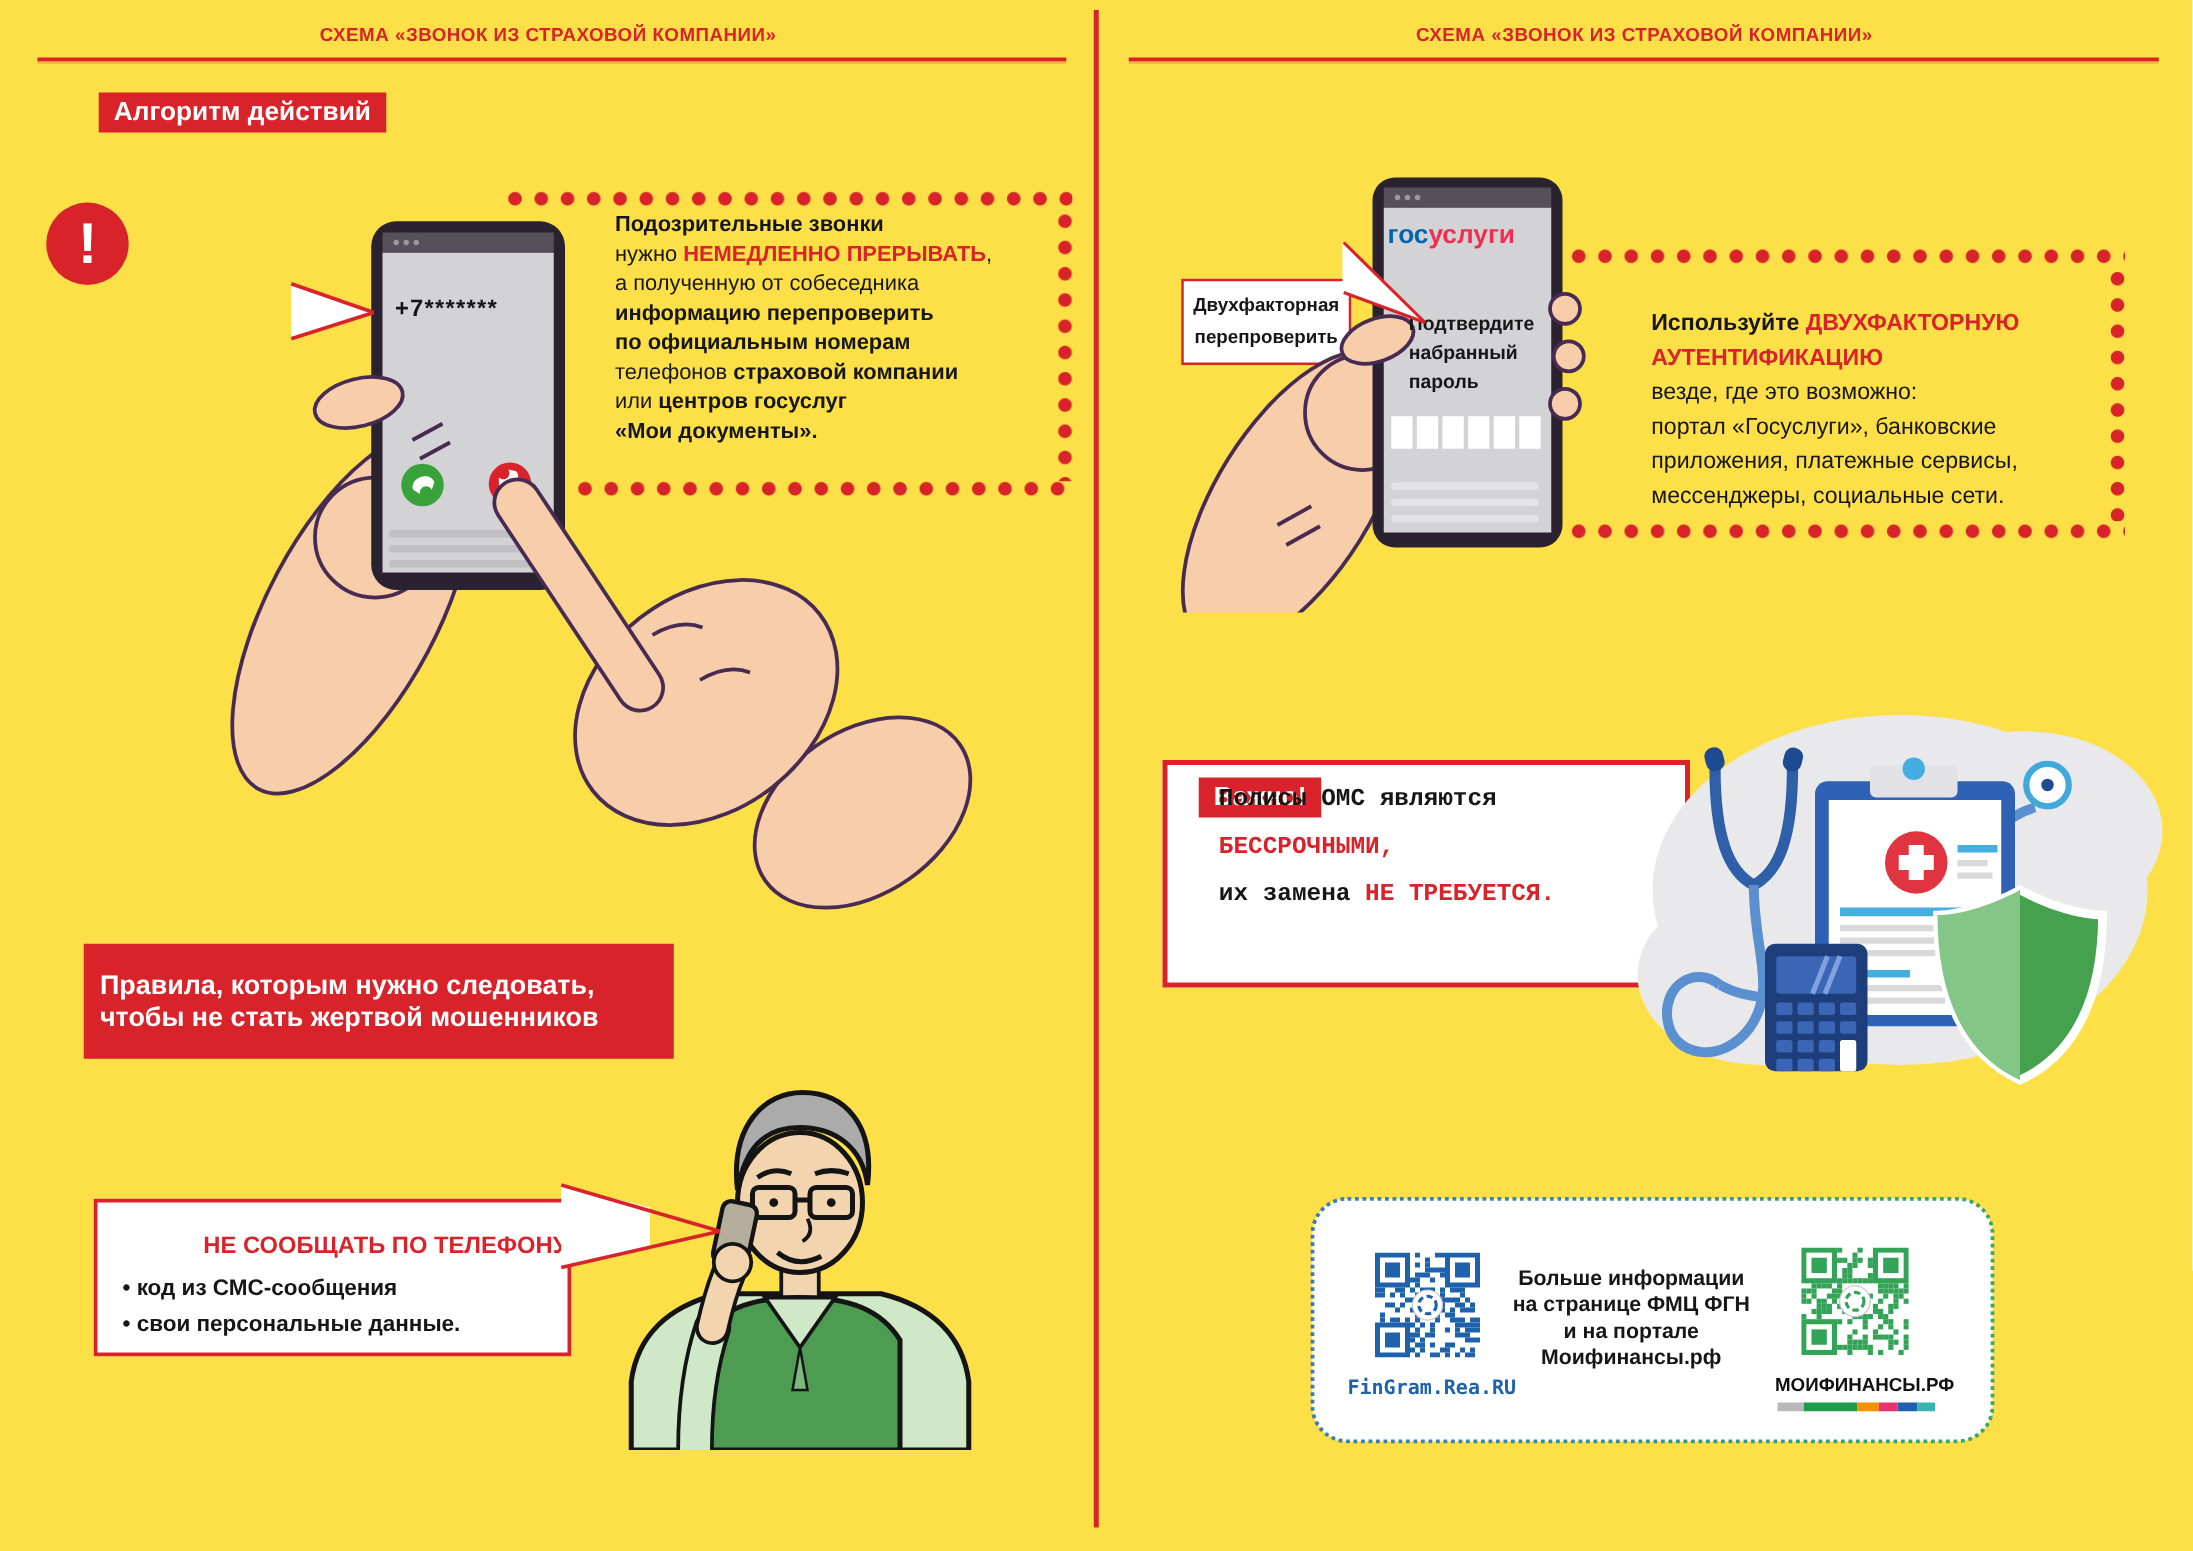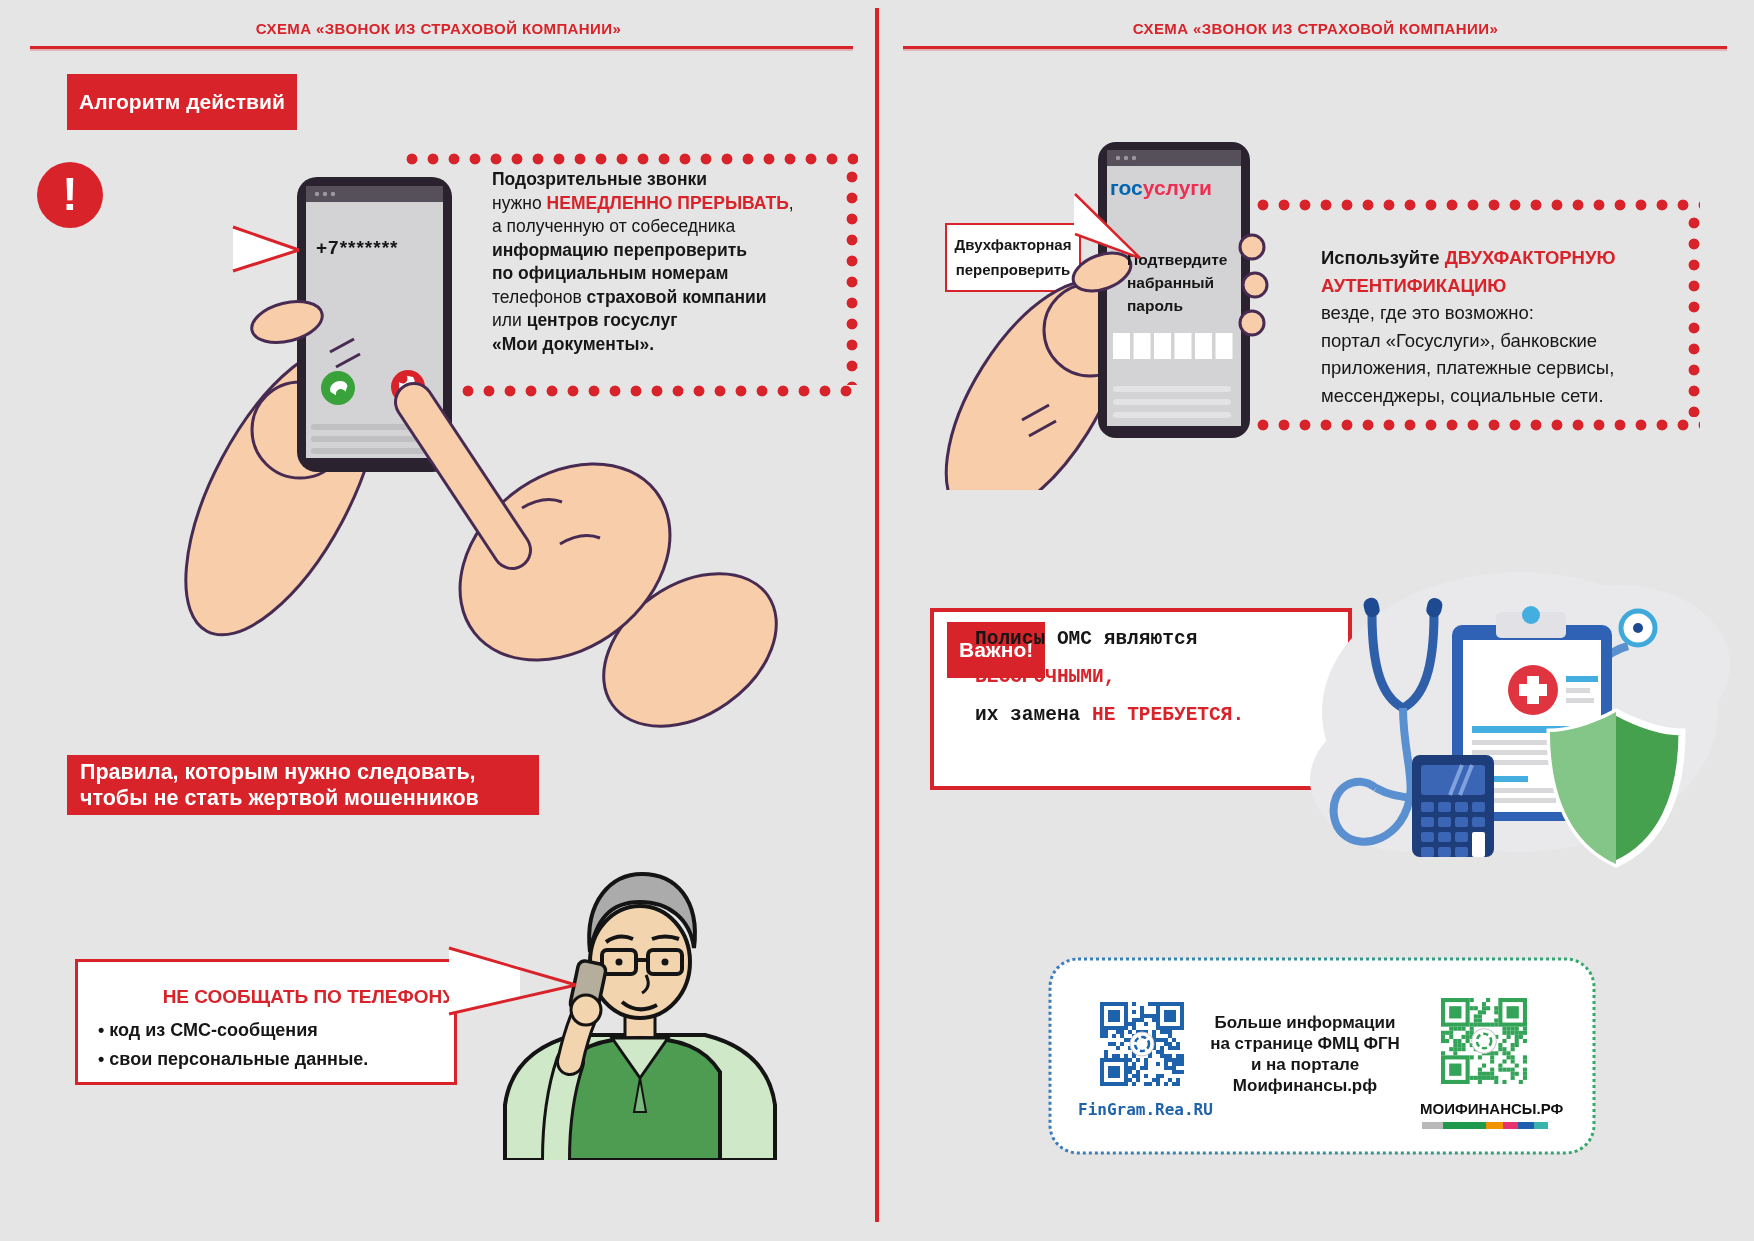--- a/index.html
+++ b/index.html
@@ -1,33 +1,33 @@
 <!DOCTYPE html>
 <html><head>
 <meta charset="utf-8">
 <style>
   html,body{margin:0;padding:0;background:#fff;}
-  #canvas{position:relative;width:1754px;height:1241px;background:#e5e5e5;overflow:hidden;
+  #canvas{position:relative;width:1754px;height:1241px;background:#fde047;overflow:hidden;
           font-family:"Liberation Sans",sans-serif;color:#161616;
           --red:#d8232a;--gos_blue:#0065b1;--gos_red:#ee2f53;--qr_blue:#1e62ab;--qr_green:#33a457;}
   .abs{position:absolute;}
   .b{font-weight:bold;}
   .red{color:var(--red);}
   .panel-title{width:877px;text-align:center;top:20px;font-size:15px;font-weight:bold;
                color:var(--red);letter-spacing:.4px;}
   .title-rule{height:2.5px;background:var(--red);top:46px;box-shadow:0 2px 0 rgba(216,35,42,.25);}
   .divider{left:875px;top:8px;width:4px;height:1214px;background:var(--red);}
-  .badge{background:var(--red);color:#fff;font-weight:bold;padding:16px 12px;display:inline-block;}
+  .badge{background:var(--red);color:#fff;font-weight:bold;padding:4px 12px;display:inline-block;margin-left:12px;}
   .dots-row{height:12px;background:radial-gradient(circle at 10px 6px,var(--red) 5px,transparent 5.8px) 0 0/21px 12px repeat-x;}
   .dots-col{width:12px;background:radial-gradient(circle at 6px 10px,var(--red) 5px,transparent 5.8px) 0 0/12px 21px repeat-y;}
   .callout{background:#fff;border:3px solid var(--red);margin-top:45px;}
   .warn-text{font-size:17.5px;line-height:23.5px;white-space:nowrap;}
   .tfa-text{font-size:18.5px;line-height:27.5px;white-space:nowrap;}
   .rules-banner{left:67px;top:755px;width:446px;background:var(--red);color:#fff;font-weight:bold;
-                font-size:21.5px;line-height:26px;padding:4px 13px;}
+                font-size:21.5px;line-height:26px;padding:20px 13px;}
   .imp-box{left:930px;top:608px;width:414px;height:174px;border:4px solid var(--red);background:#fff;}
   .imp-text{font-size:19.5px;line-height:38px;font-weight:bold;white-space:nowrap;}
   .qr-caption{font-weight:bold;text-align:center;}
   .info-text{font-weight:bold;font-size:17px;line-height:21px;text-align:center;}
   .colorbar{display:flex;height:7px;}
   .colorbar span{height:100%;}
   svg{display:block;}
 </style>
 </head>
 <body>

